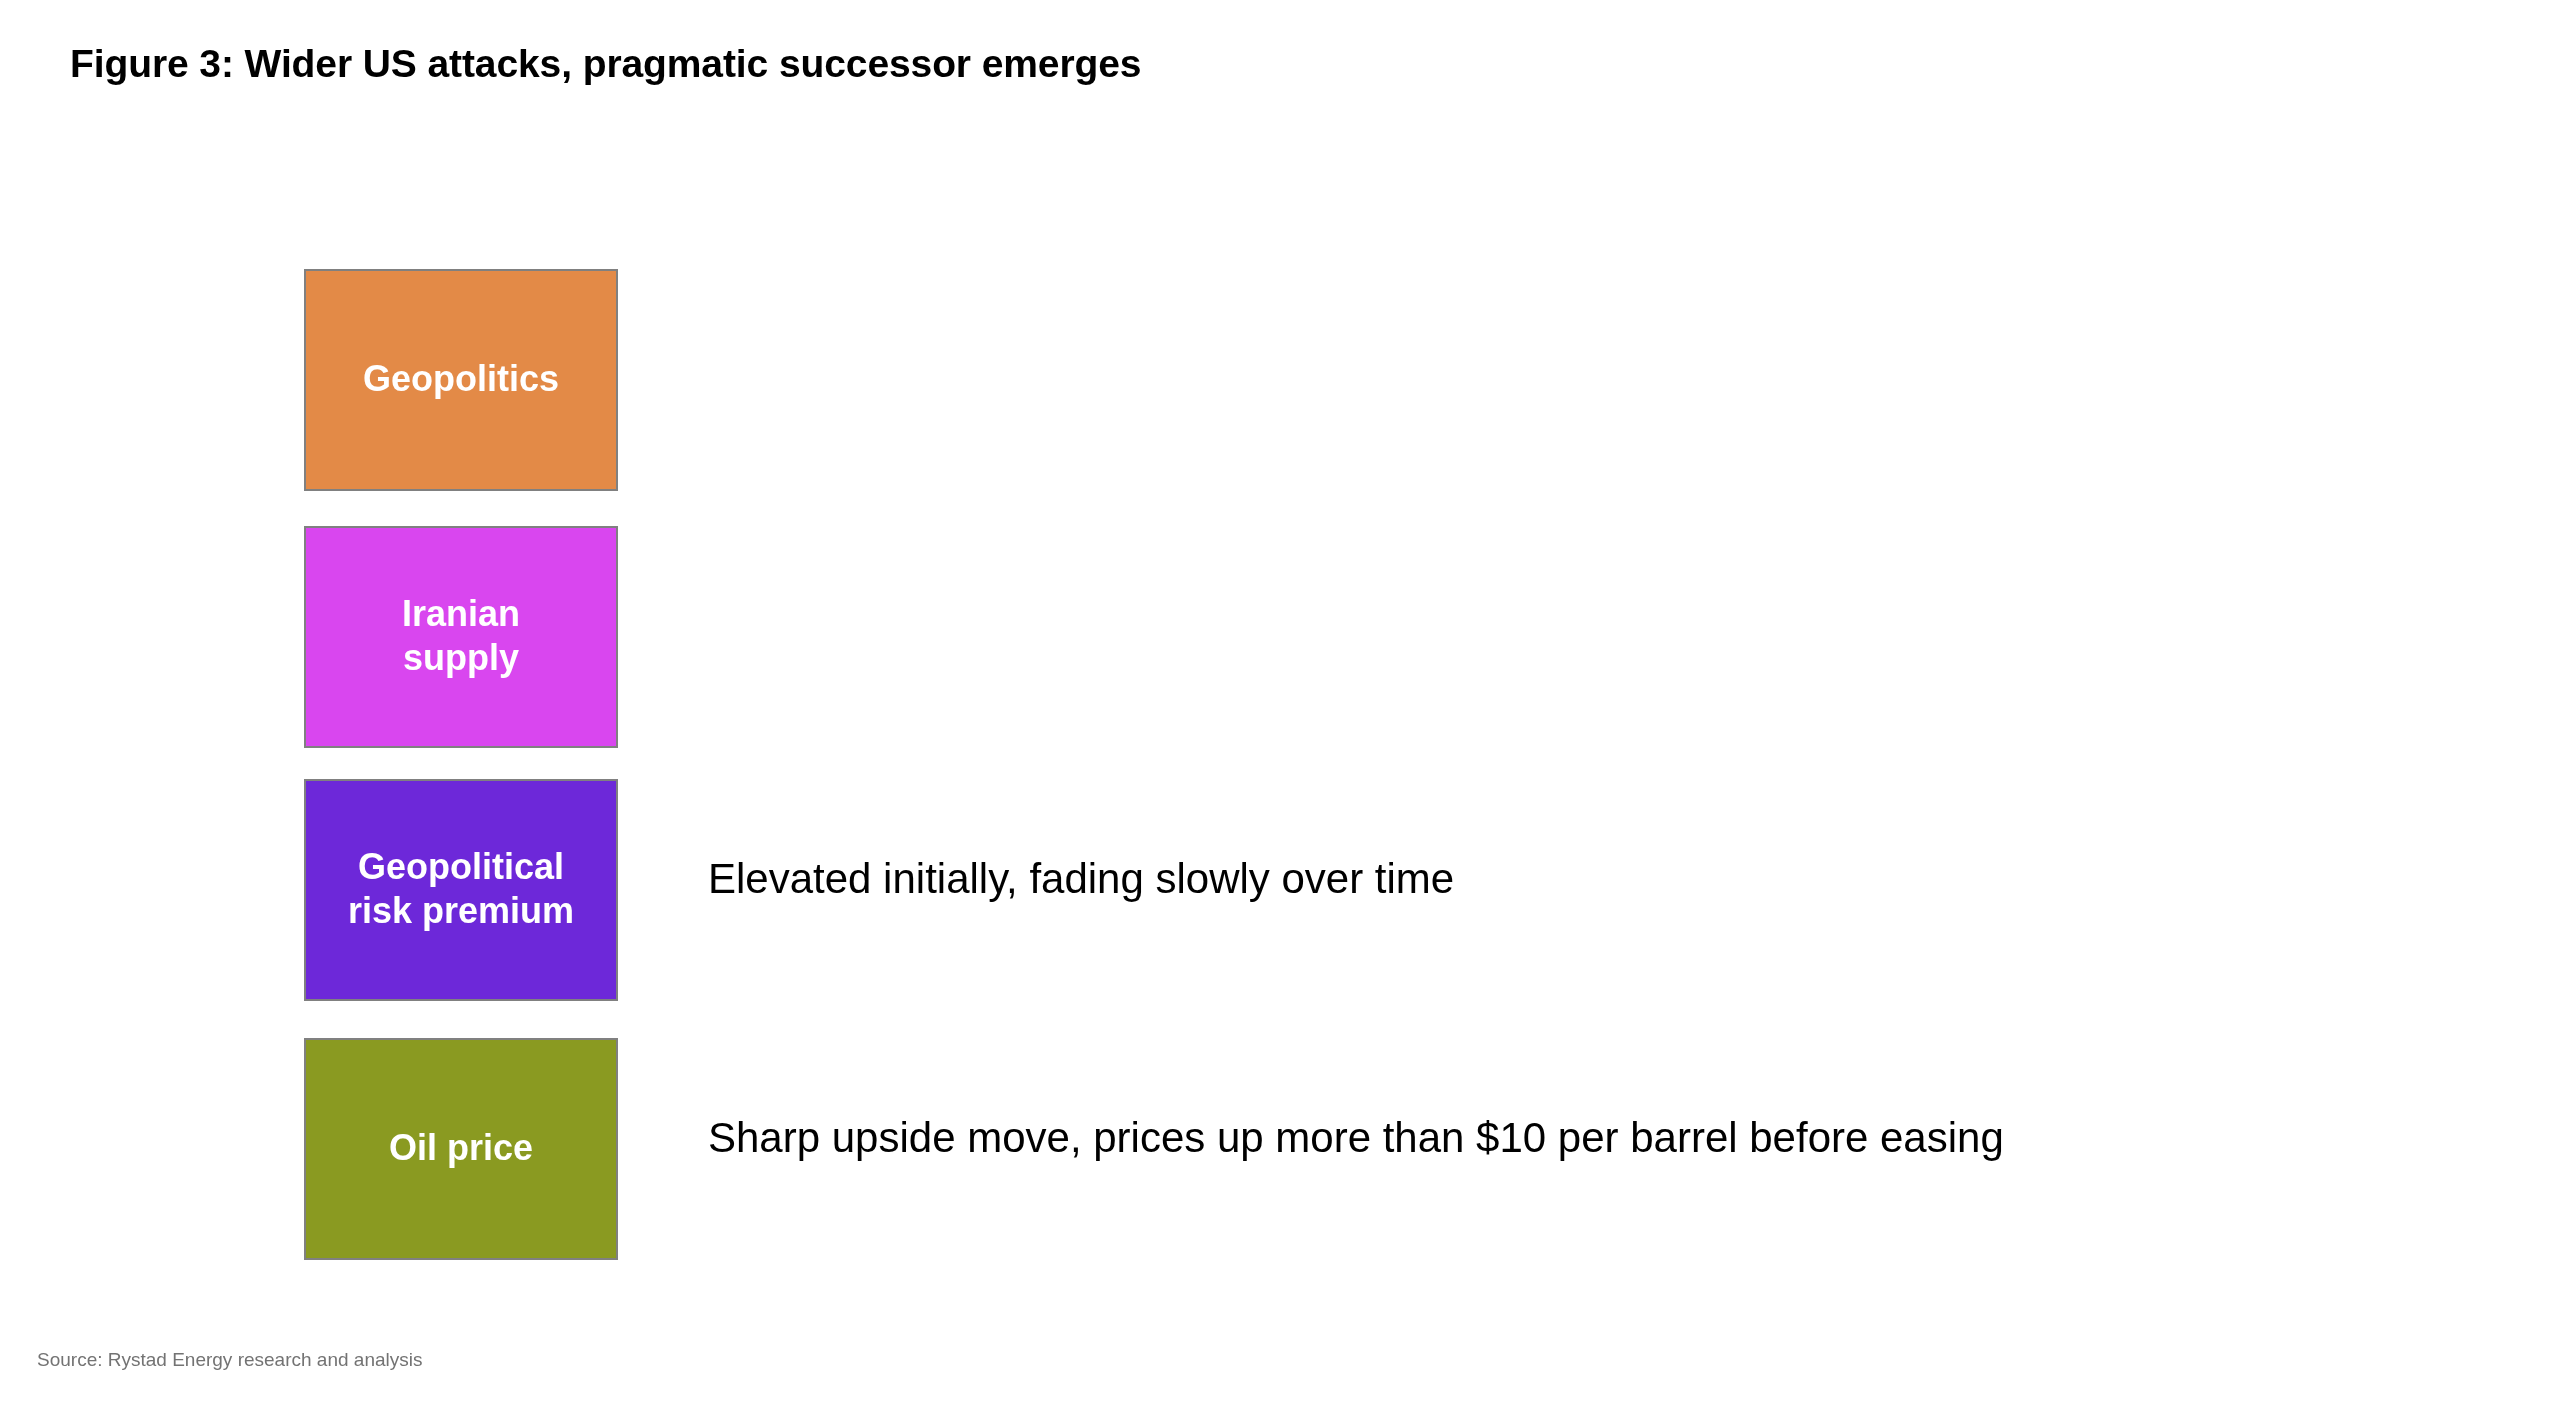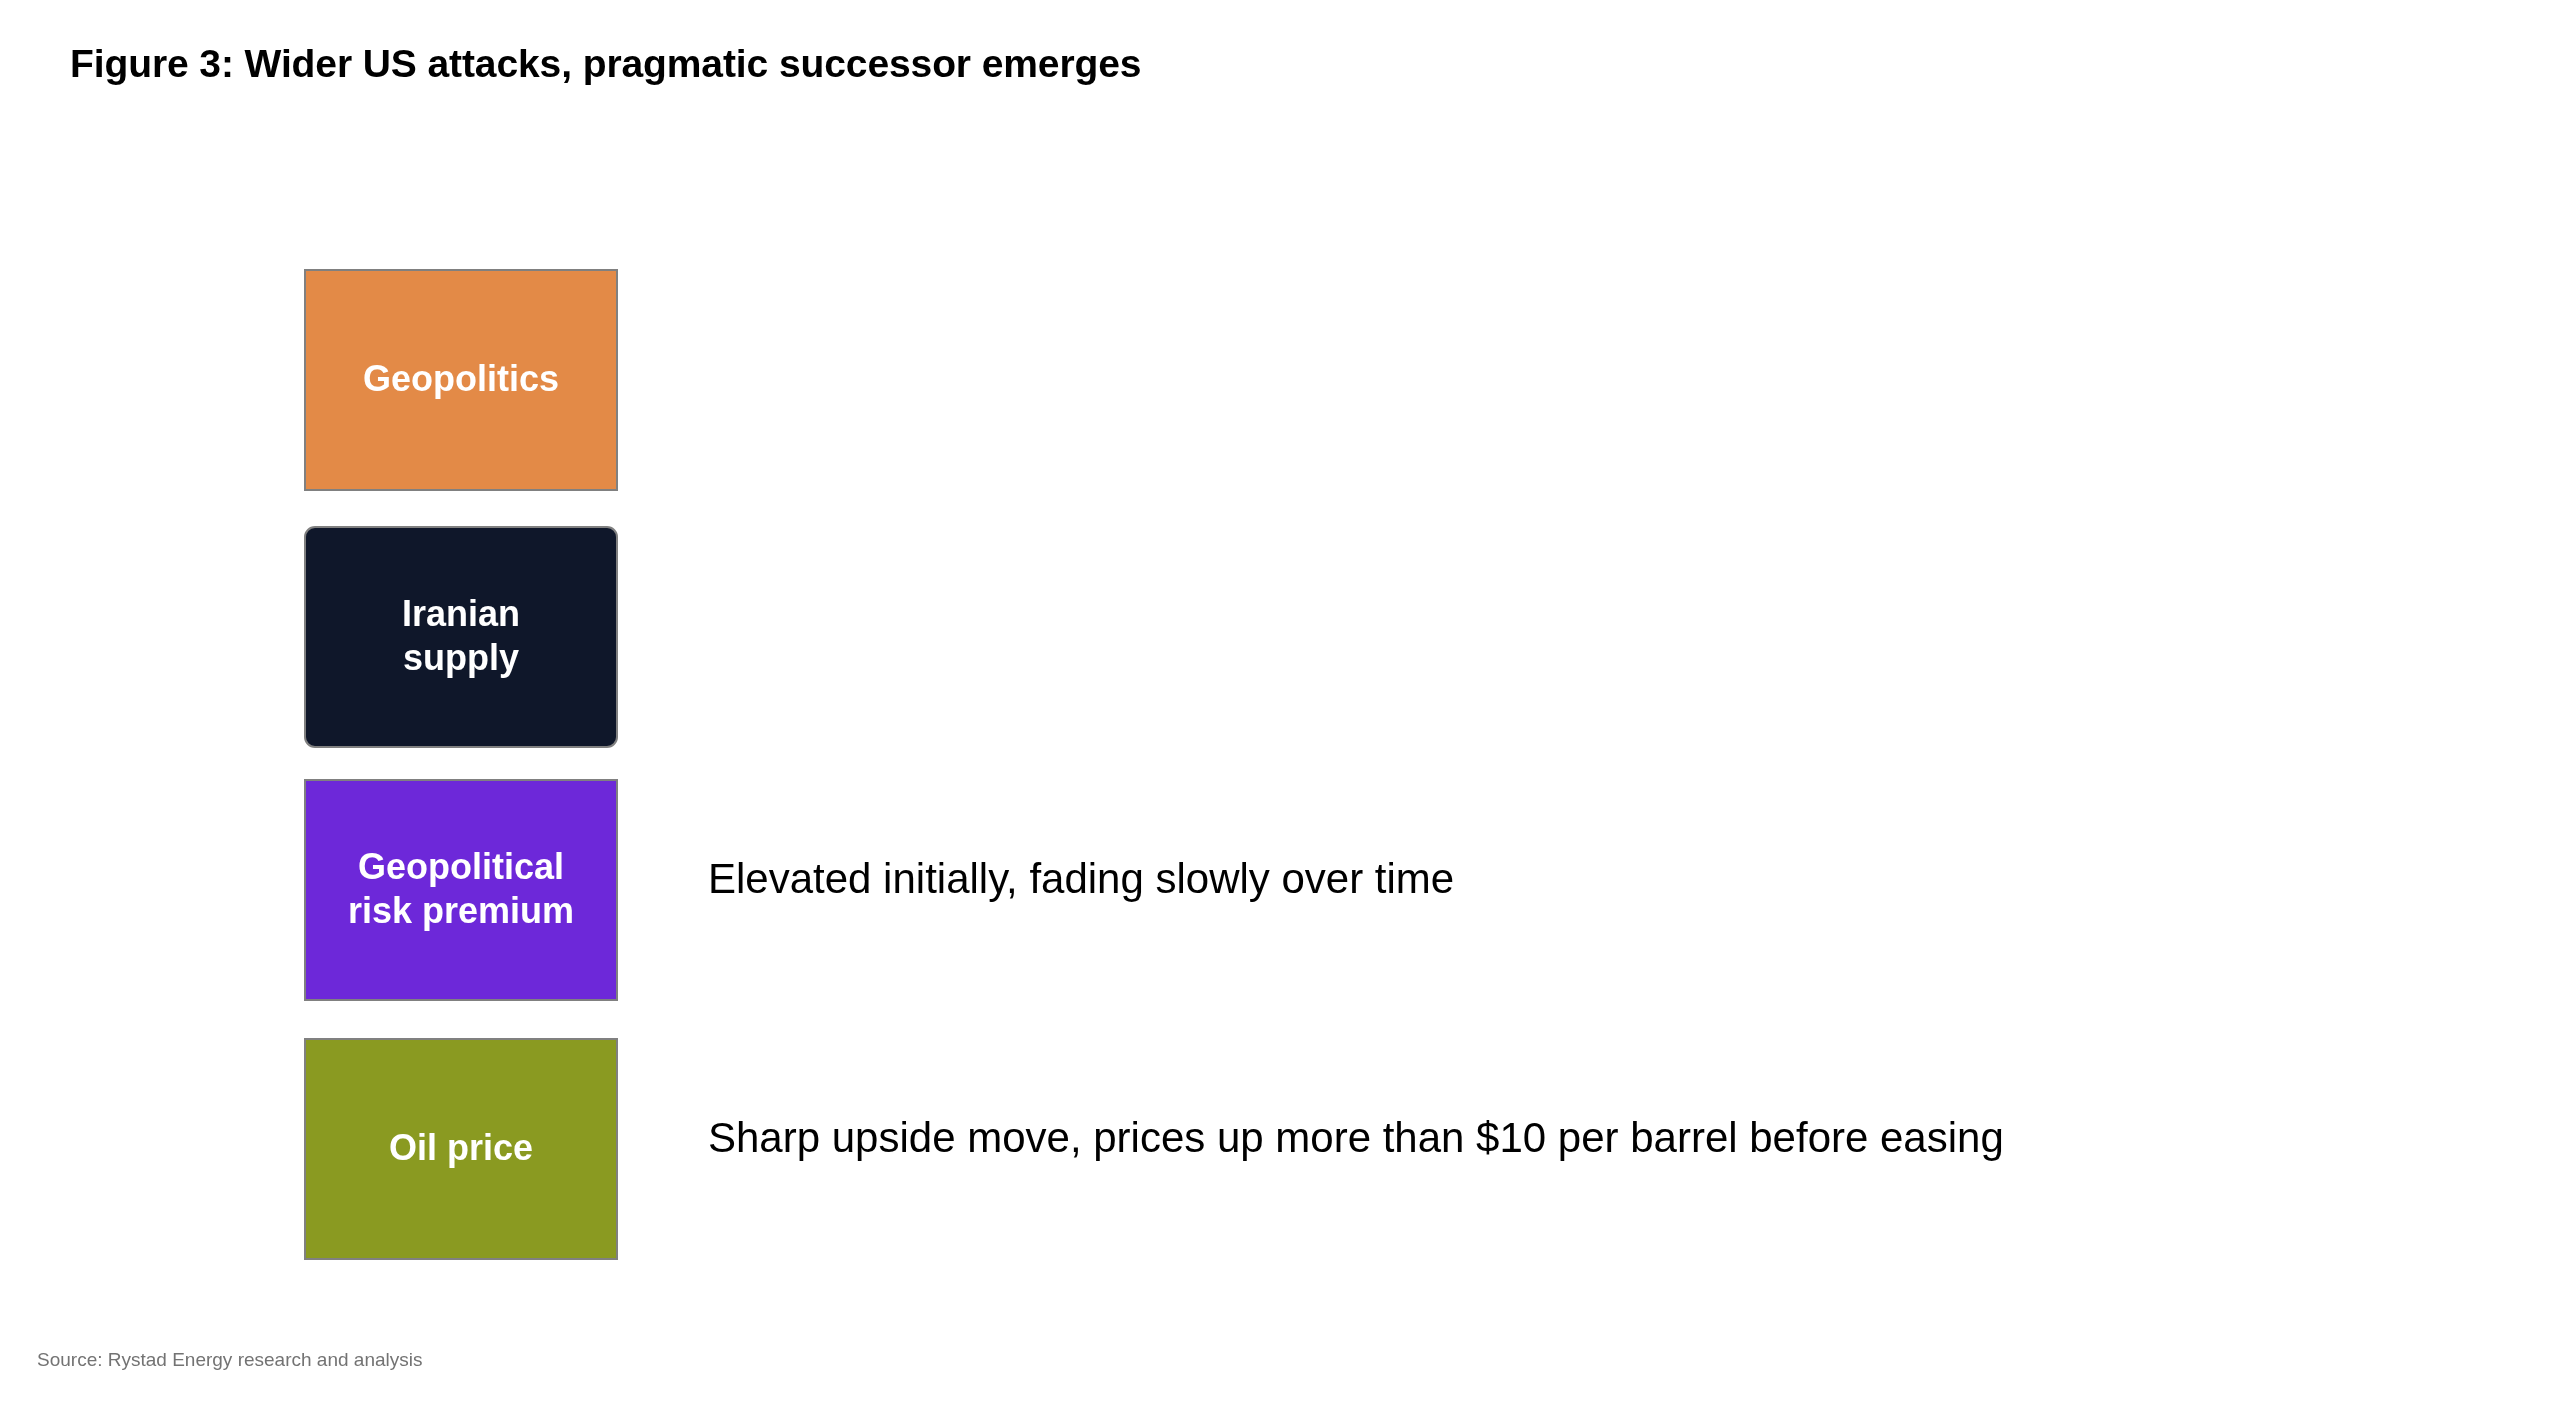--- a/index.html
+++ b/index.html
@@ -102,21 +102,21 @@
 
   <div class="rows">
 
     <div class="row row-1">
       <div class="category-box" style="background-color: rgb(227, 138, 71);">
         <span class="category-label">Geopolitics</span>
       </div>
     </div>
 
     <div class="row row-2">
-      <div class="category-box" style="background-color: #0f172a; border-radius: 11px;">
+      <div class="category-box" style="background-color: #d946ef;">
         <span class="category-label">Iranian
 supply</span>
       </div>
     </div>
 
     <div class="row row-3">
       <div class="category-box" style="background-color: #6d28d9;">
         <span class="category-label">Geopolitical
 risk premium</span>
       </div>

